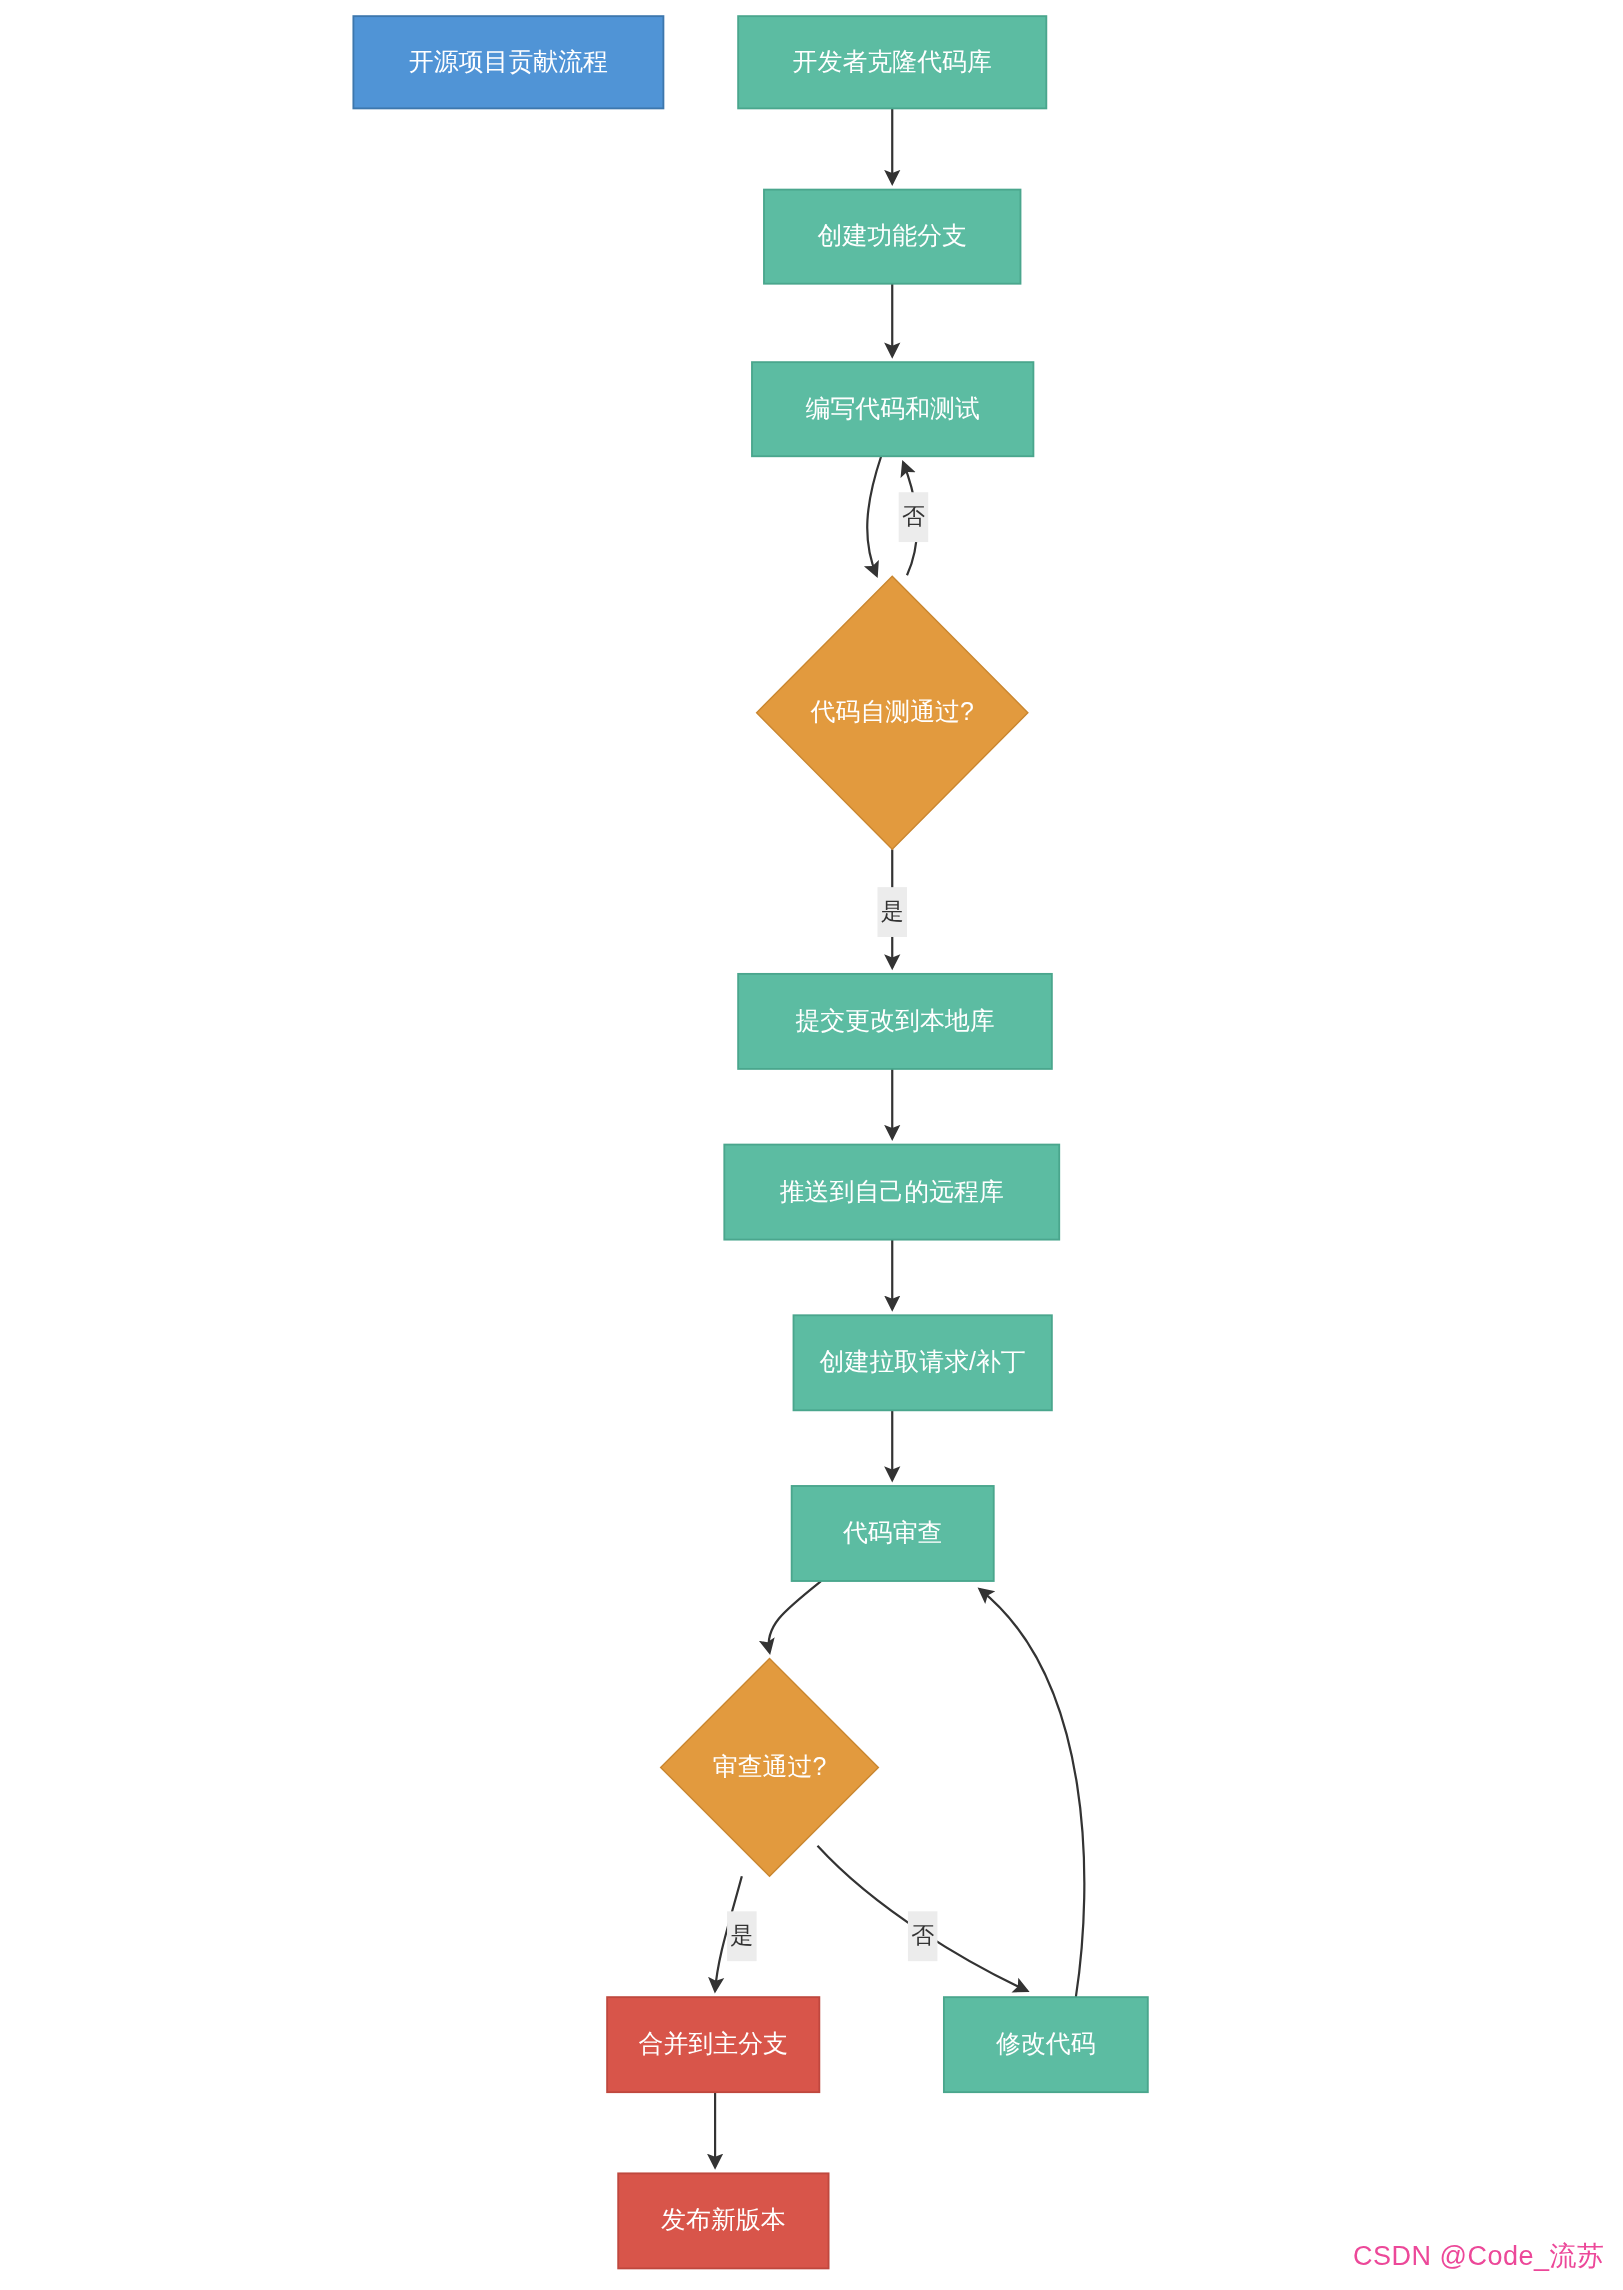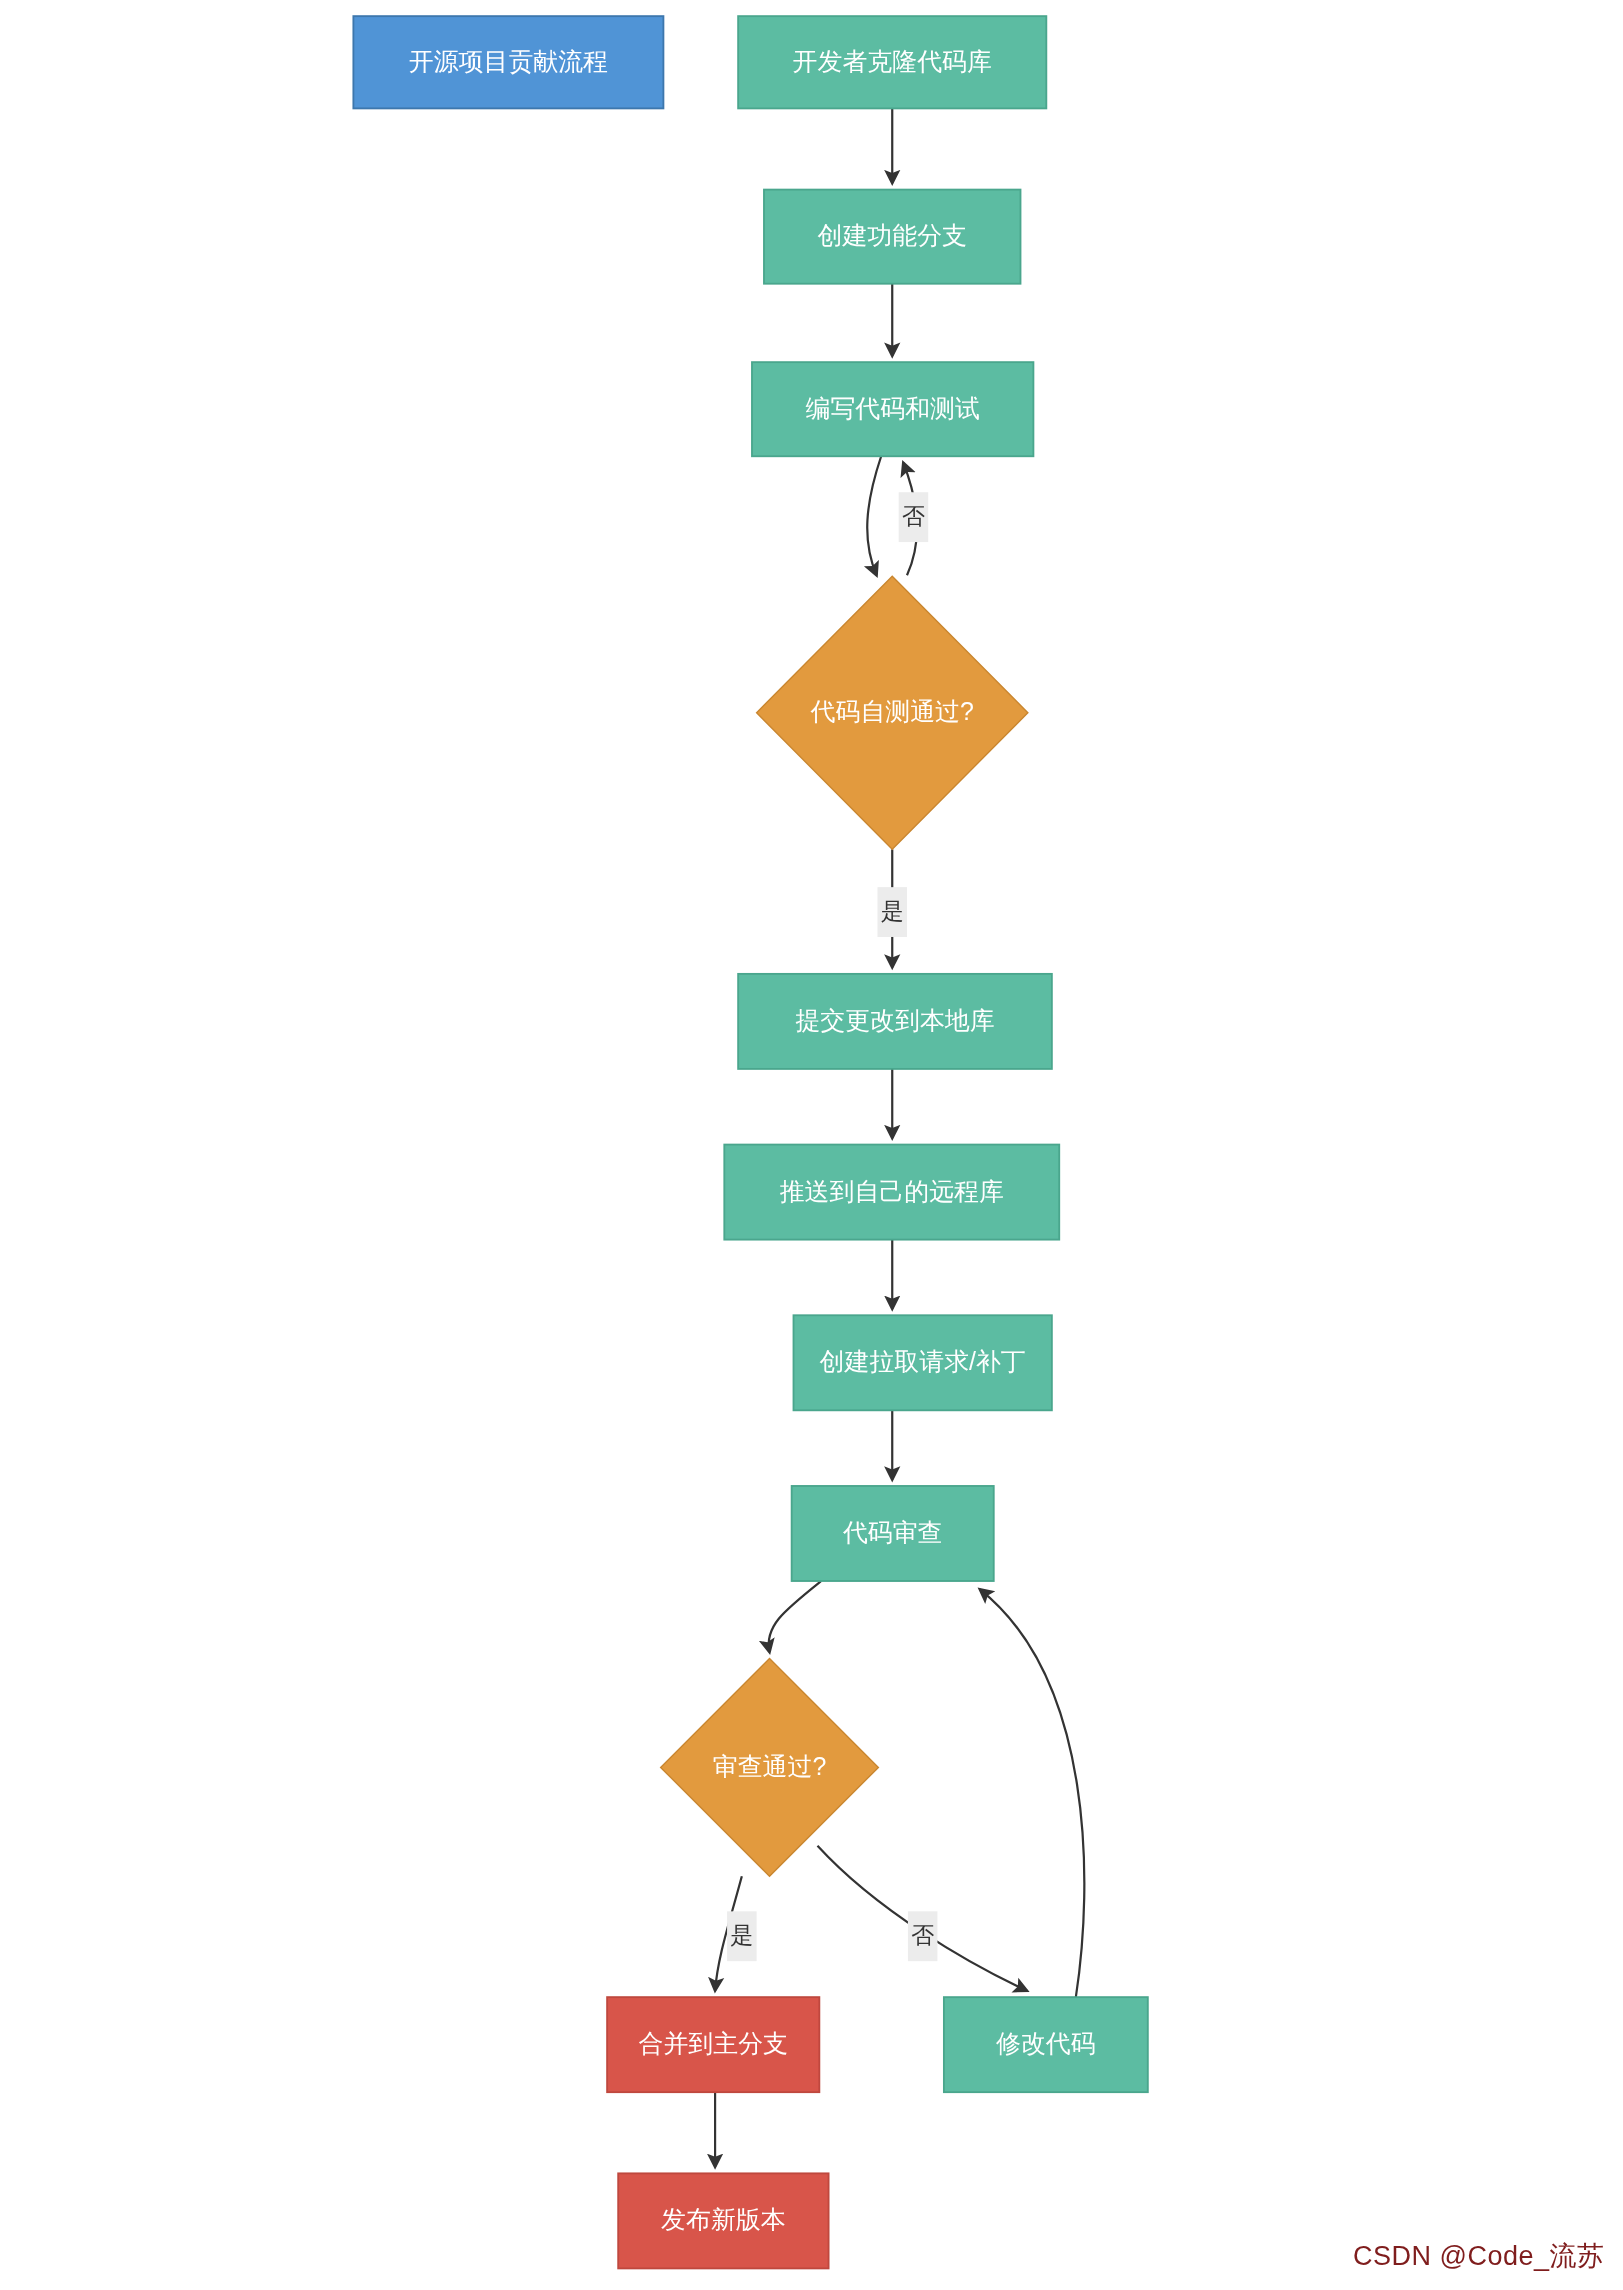--- a/index.html
+++ b/index.html
@@ -43,21 +43,21 @@
   }
   .edge-label-bg {
     fill: #ececec;
   }
   .watermark {
     position: absolute;
     right: 18.5px;
     bottom: 16.6px;
     font-family: "Liberation Sans", "DejaVu Sans", sans-serif;
     font-size: 27px;
-    color: #7f1d1d;
+    color: #ec4899;
     letter-spacing: 0.5px;
     white-space: nowrap;
   }
 </style>
 </head>
 <body>
 
 <svg id="flow-svg" viewBox="0 0 1759 2482">
   <defs>
     <marker id="arrow" viewBox="0 0 12 12" refX="9" refY="6" markerWidth="8" markerHeight="8" orient="auto-start-reverse">

